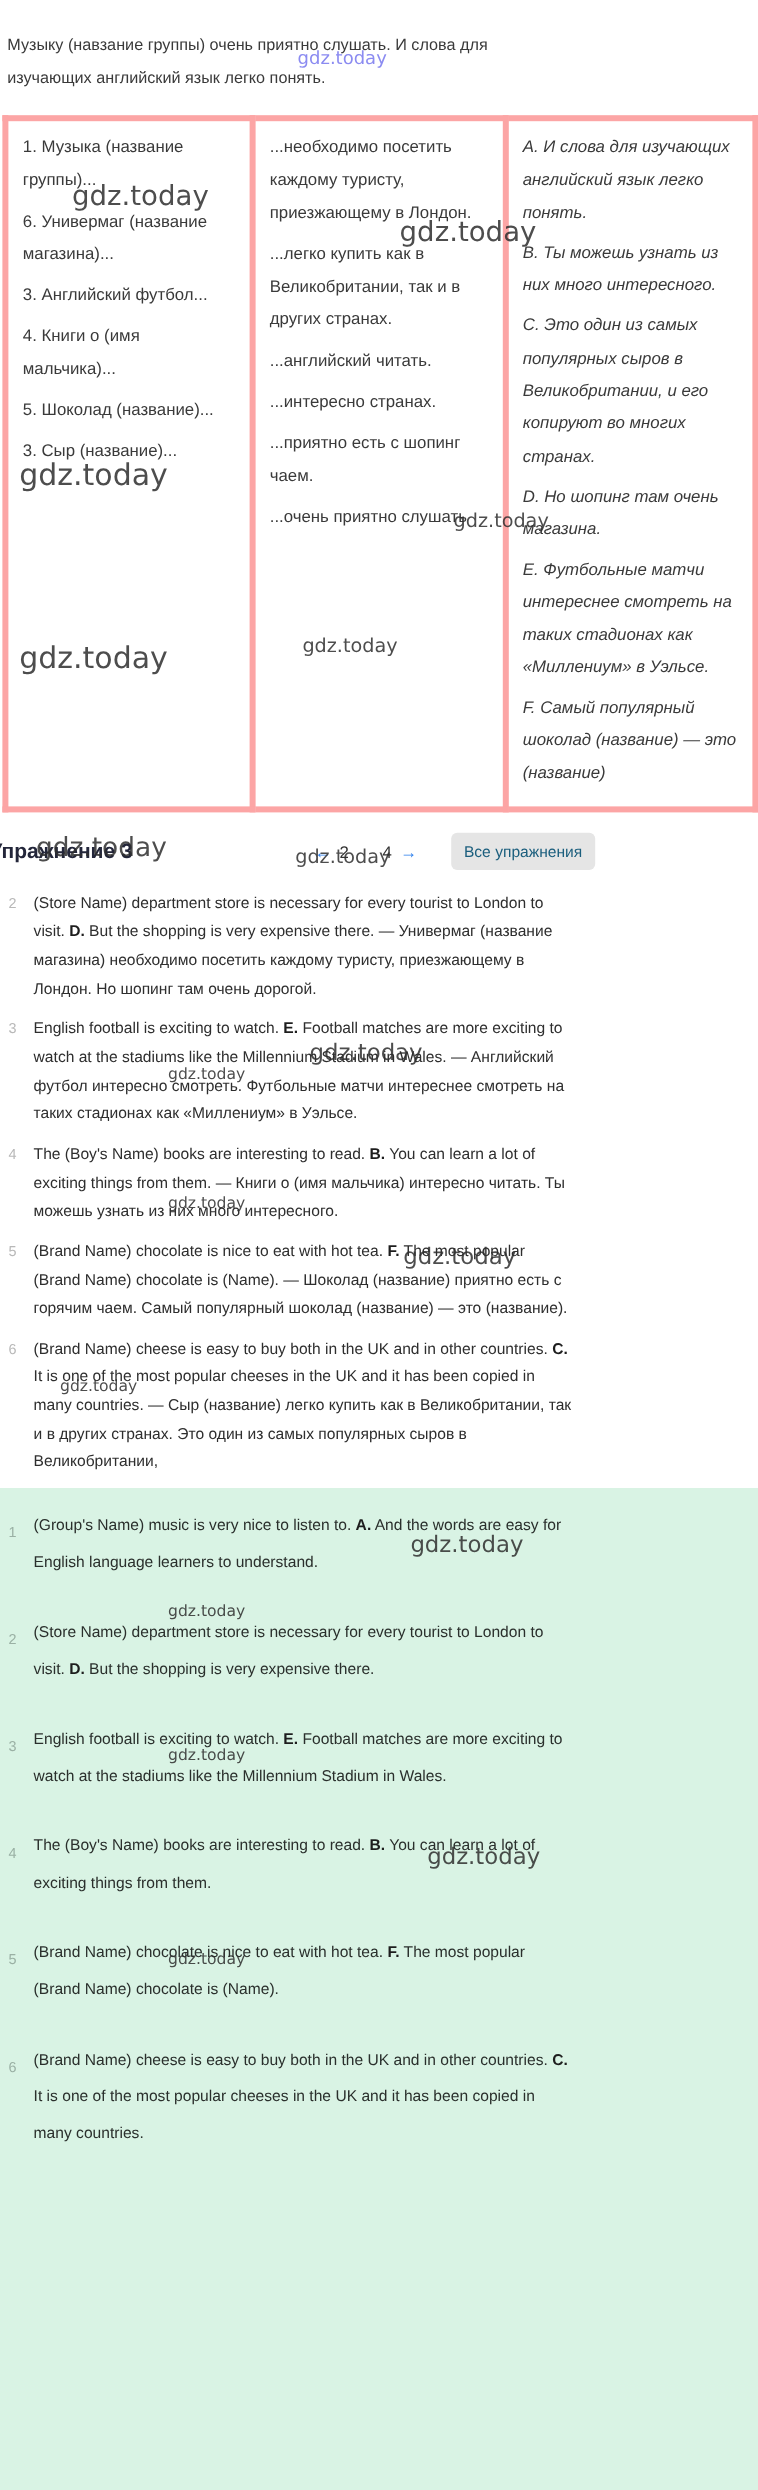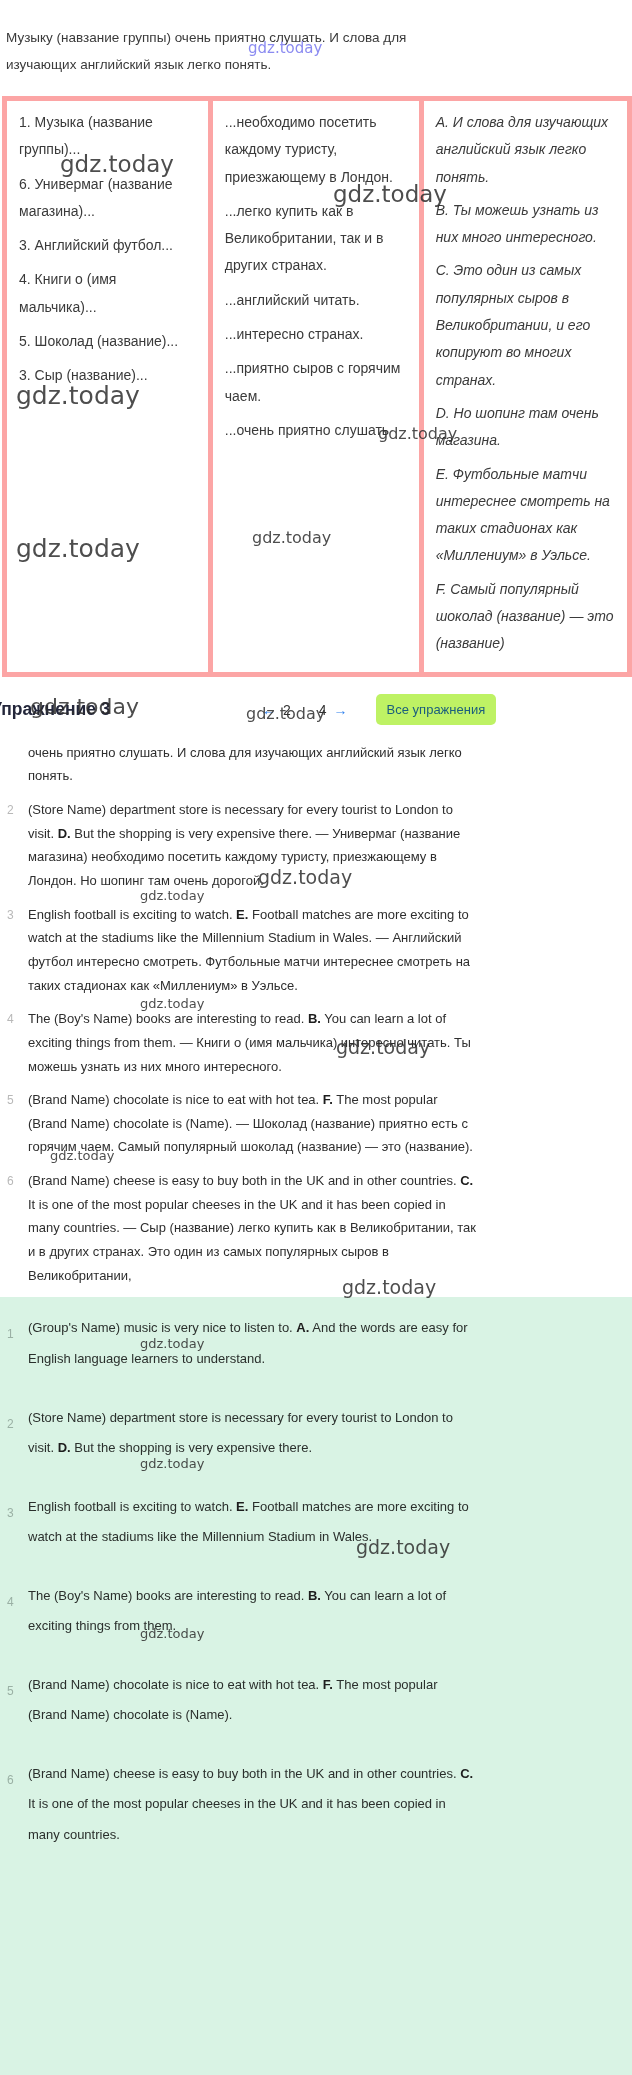--- a/index.html
+++ b/index.html
@@ -29,21 +29,21 @@
   .col-c{width:135px;}
   .match-table p{margin:0 0 7px;}
   .col-c p{margin:0 0 6px;font-style:italic;}
 
   
   .nav-bar{position:relative;height:46px;margin-top:10px;display:flex;align-items:center;}
   .ex-title{font-size:17.5px;font-weight:bold;color:#23263a;margin-left:-9px;}
   .nav-links{position:absolute;left:262px;top:0;height:100%;display:flex;align-items:center;gap:28px;}
   .nav-link{font-size:14px;color:#333;text-decoration:none;cursor:pointer;display:flex;gap:7px;align-items:center;}
   .nav-arrow{color:#2f80ed;font-weight:bold;}
-  .all-btn{background:#bef264;color:#1b5e7d;font-size:13px;padding:8px 11px;border-radius:5px;text-decoration:none;cursor:pointer;}
+  .all-btn{background:#e5e5e5;color:#1b5e7d;font-size:13px;padding:8px 11px;border-radius:5px;text-decoration:none;cursor:pointer;}
 
   
   .answers{margin-top:8px;}
   .ans-item{position:relative;margin:0 0 10px 28px;width:452px;font-size:13px;line-height:1.82;color:#2e2e2e;}
   .ans-item .txt{margin:0;}
   .ans-num{position:absolute;left:-21px;top:2px;color:#b8b8b8;font-size:12px;}
   .ltr{color:#1d1d1d;}
 
   
   .green{flex:1 0 auto;background:#d9f3e4;padding:16px 0 30px;}
@@ -86,21 +86,21 @@
       <p>3. Английский футбол...</p>
       <p>4. Книги о (имя мальчика)...</p>
       <p>5. Шоколад (название)...</p>
       <p>3. Сыр (название)...</p>
     </td>
     <td class="col-b">
       <p>...необходимо посетить каждому туристу, приезжающему в Лондон.</p>
       <p>...легко купить как в Великобритании, так и в других странах.</p>
       <p>...английский читать.</p>
       <p>...интересно странах.</p>
-      <p>...приятно сыров с горячим чаем.</p>
+      <p>...приятно есть с шопинг чаем.</p>
       <p>...очень приятно слушать</p>
     </td>
     <td class="col-c">
       <p>A. И слова для изучающих английский язык легко понять.</p>
       <p>B. Ты можешь узнать из них много интересного.</p>
       <p>C. Это один из самых популярных сыров в Великобритании, и его копируют во многих странах.</p>
       <p>D. Но шопинг там очень магазина.</p>
       <p>E. Футбольные матчи интереснее смотреть на таких стадионах как «Миллениум» в Уэльсе.</p>
       <p>F. Самый популярный шоколад (название) — это (название)</p>
     </td>
@@ -117,23 +117,20 @@
     </a>
     <a class="nav-link">
       <span>4</span>
       <span class="nav-arrow">→</span>
     </a>
     <a class="all-btn">Все упражнения</a>
   </div>
 </div>
 
 <div class="answers">
-  <div class="ans-item">
-    <p class="txt">очень приятно слушать. И слова для изучающих английский язык легко понять.</p>
-  </div>
 
   <div class="ans-item">
     <span class="ans-num">2</span>
     <p class="txt"><span>(Store Name) department store is necessary for every tourist to London to visit. </span><b class="ltr">D.</b><span> But the shopping is very expensive there. — Универмаг (название магазина) необходимо посетить каждому туристу, приезжающему в Лондон. Но шопинг там очень дорогой.</span></p>
   </div>
   <div class="ans-item">
     <span class="ans-num">3</span>
     <p class="txt"><span>English football is exciting to watch. </span><b class="ltr">E.</b><span> Football matches are more exciting to watch at the stadiums like the Millennium Stadium in Wales. — Английский футбол интересно смотреть. Футбольные матчи интереснее смотреть на таких стадионах как «Миллениум» в Уэльсе.</span></p>
   </div>
   <div class="ans-item">

